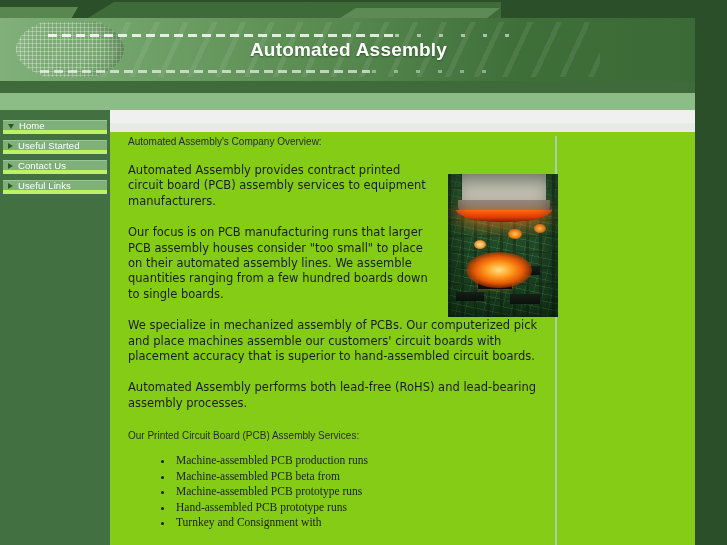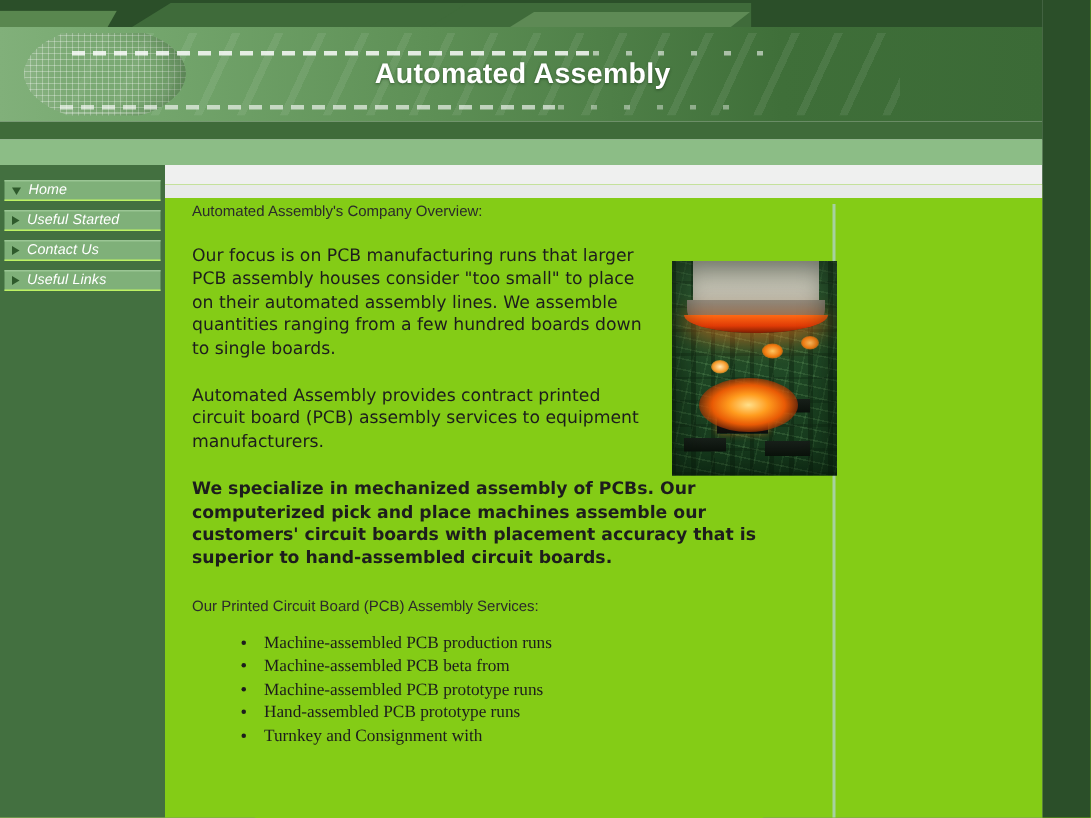--- a/index.html
+++ b/index.html
@@ -190,26 +190,25 @@
     left: 3px;
     top: 10px;
     width: 104px;
   }
   .nav-item {
     position: relative;
     height: 14px;
     margin-bottom: 6px;
     background: #7fb079;
     border-top: 1px solid #9ac594;
-    border-bottom: 1px solid #bef264;
+    border-bottom: 4px solid #bef264;
     box-sizing: border-box;
     display: flex;
     align-items: center;
     cursor: pointer;
-    font-style: italic;
   }
   .nav-arrow {
     width: 0; height: 0;
     margin-left: 5px;
     margin-right: 5px;
     flex: 0 0 auto;
   }
   .arrow-right {
     border-top: 3.5px solid transparent;
     border-bottom: 3.5px solid transparent;
@@ -276,21 +275,21 @@
     font-family: "Liberation Sans", sans-serif;
   }
   .para {
     font-size: 11.5px;
     color: #1d1d1d;
     line-height: 15.4px;
     margin: 0 0 16px 0;
     font-family: "DejaVu Sans", sans-serif;
   }
   .para.narrow { width: 300px; }
-  .para.wide { width: 415px; font-weight: bold; }
+  .para.wide { width: 415px; }
   .services-head {
     font-size: 10px;
     color: #2b2b2b;
     margin: 18px 0 10px 0;
     line-height: 14px;
     font-family: Liberation Sans, sans-serif;
   }
   ul.services {
     margin: 0;
     padding-left: 46px;
@@ -476,23 +475,24 @@
     </div>
 
     <div class="content">
       <div class="content-strip"></div>
       <div class="col-divider"></div>
 
       <div class="maincol">
 
         <p class="overview-head">Automated Assembly's Company Overview:</p>
 
+        <p class="para narrow">Automated Assembly provides contract printed circuit board (PCB) assembly services to equipment manufacturers.</p>
         <p class="para narrow">Our focus is on PCB manufacturing runs that larger PCB assembly houses consider "too small" to place on their automated assembly lines.  We assemble quantities ranging from a few hundred boards down to single boards.</p>
-        <p class="para narrow">Automated Assembly provides contract printed circuit board (PCB) assembly services to equipment manufacturers.</p>
         <p class="para wide">We specialize in mechanized assembly of PCBs.  Our computerized pick and place machines assemble our customers' circuit boards with placement accuracy that is superior to hand-assembled circuit boards.</p>
+        <p class="para wide">Automated Assembly performs both lead-free (RoHS) and lead-bearing assembly processes.</p>
 
         <p class="services-head">Our Printed Circuit Board (PCB) Assembly Services:</p>
 
         <ul class="services">
           <li>Machine-assembled PCB production runs</li>
           <li>Machine-assembled PCB beta from</li>
           <li>Machine-assembled PCB prototype runs</li>
           <li>Hand-assembled PCB prototype runs</li>
           <li>Turnkey and Consignment with</li>
         </ul>

